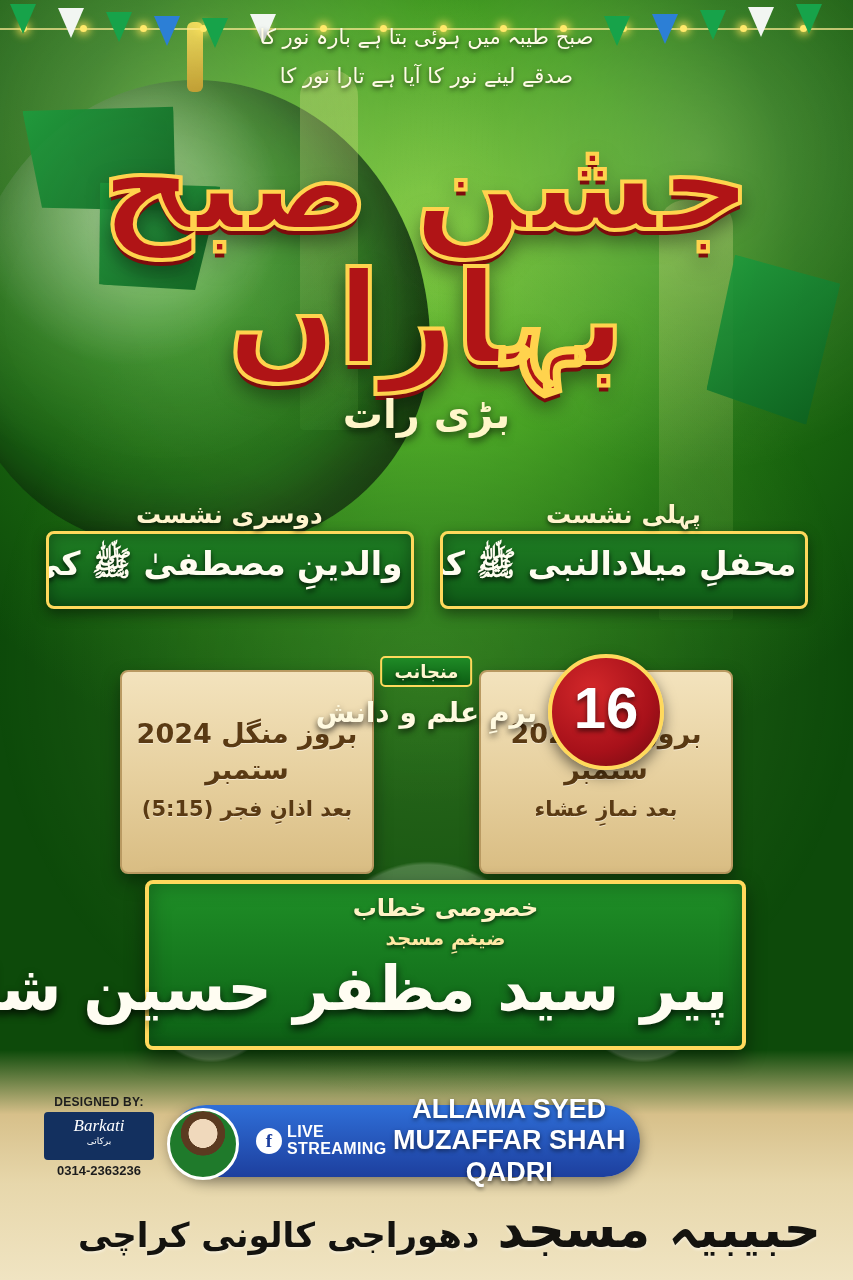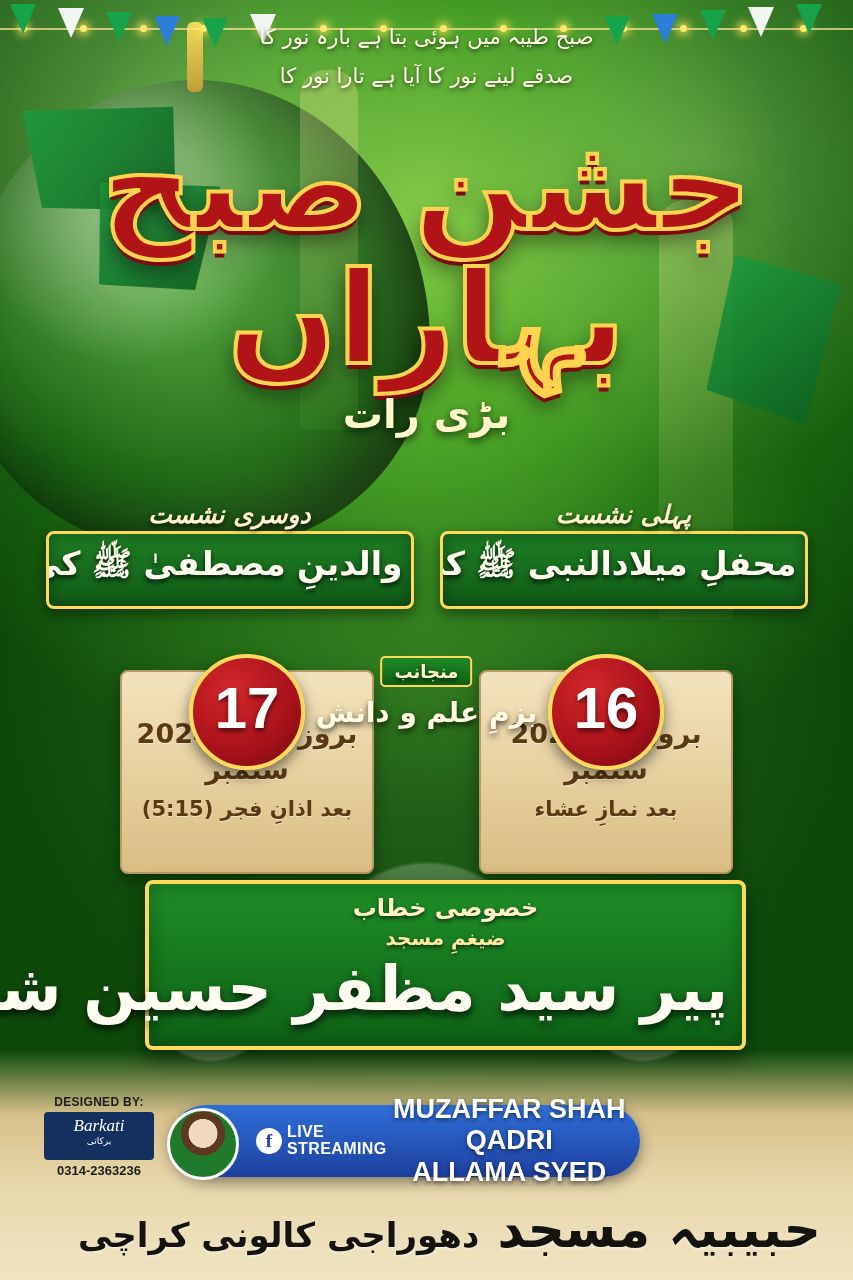--- a/index.html
+++ b/index.html
@@ -196,21 +196,20 @@
     gap: 26px;
     z-index: 7;
   }
   .session-col { width: 368px; text-align: center; }
   .session-kicker {
     font-size: 25px;
     font-weight: bold;
     color: #fff4cd;
     text-shadow: 0 2px 5px rgba(0,0,0,.7);
     margin-bottom: 2px;
-    font-style: italic;
   }
   .session-banner {
     border: 3px solid #ffd95c;
     border-radius: 8px;
     background: linear-gradient(180deg, #1f7d23 0%, #0f5c17 100%);
     box-shadow: 0 5px 14px rgba(0,0,0,.45), inset 0 0 16px rgba(0,0,0,.35);
     padding: 10px 8px 14px;
     font-size: 33px;
     font-weight: bold;
     color: #fffdf0;
@@ -517,21 +516,20 @@
         <div class="scroll-line2">بعد نمازِ عشاء</div>
       </div>
     </div>
 
     <div class="center-tag">
       <div class="ribbon urdu">منجانب</div>
       <div class="big urdu">بزمِ علم و دانش</div>
     </div>
 
     <div class="scroll left">
-      <div class="badge">17</div>
       <div class="scroll-inner urdu">
         <div>بروز منگل 2024 ستمبر</div>
         <div class="scroll-line2">بعد اذانِ فجر (5:15)</div>
       </div>
     </div>
   </div>
 
   <div class="speaker-panel">
     <div class="speaker-kicker urdu">خصوصی خطاب</div>
     <div class="speaker-title urdu">ضیغمِ مسجد</div>
@@ -548,22 +546,22 @@
   </div>
 
   <div class="live-bar">
     <div class="live-photo"></div>
     <div class="fb-icon">f</div>
     <div class="live-text">
       <div>LIVE</div>
       <div>STREAMING</div>
     </div>
     <div class="live-name">
+      <div>ALLAMA SYED</div>
       <div>MUZAFFAR SHAH QADRI</div>
-      <div>ALLAMA SYED</div>
     </div>
   </div>
 
   <div class="venue">
     <div class="venue-main urdu">
       <span>حبیبیہ مسجد</span>
       <span class="small">دھوراجی کالونی کراچی</span>
     </div>
   </div>
 

